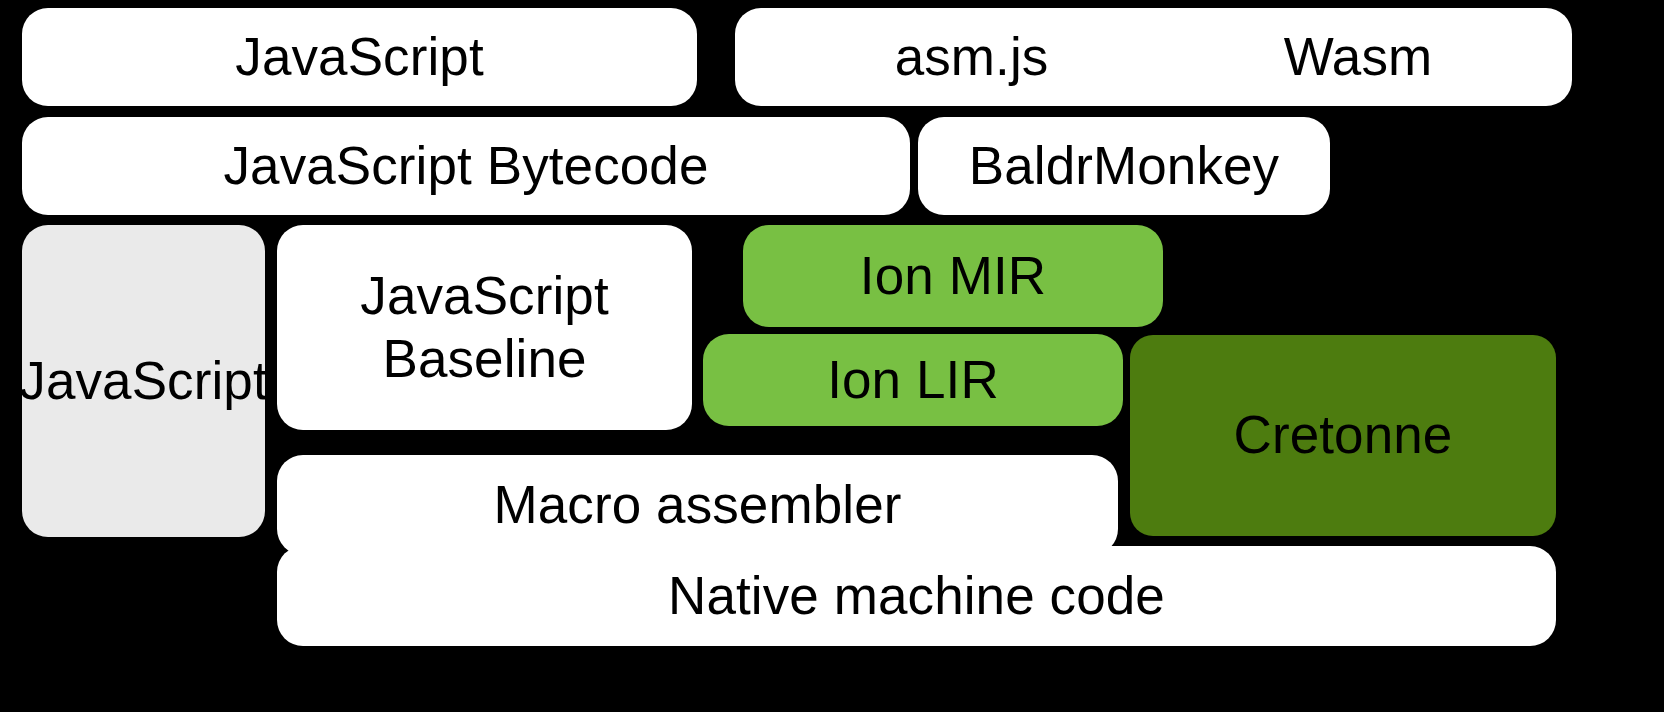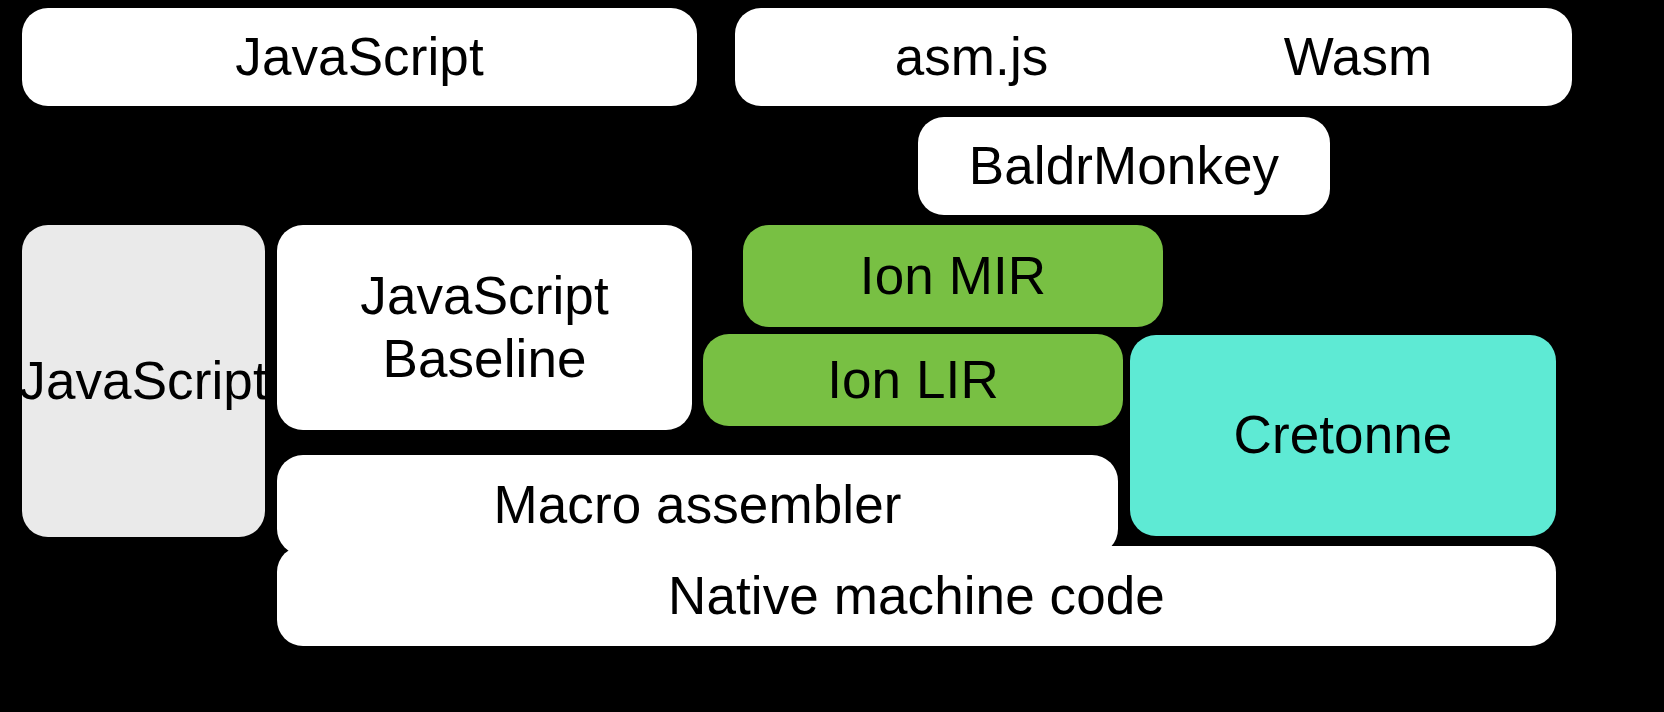--- a/index.html
+++ b/index.html
@@ -27,39 +27,42 @@
     font-size: 53px;
     font-weight: 400;
     line-height: 1.18;
     letter-spacing: 0.1px;
     white-space: pre-line;
     user-select: none;
   }
   .fill-white { background: #ffffff; }
   .fill-gray  { background: #eaeaea; }
   .fill-green { background: #78c043; }
-  .fill-pink  { background: #5eead4; }
+  .fill-pink  { background: #4d7c0f; border-radius: 23px; }
 </style>
 </head>
 <body>
 
 <div id="stage">
 
   <div class="box fill-white" style="left:22px; top:8px; width:675px; height:98px;">
     <span>JavaScript</span>
   </div>
 
   <div class="box fill-white" style="left:735px; top:8px; width:473px; height:98px;">
     <span>asm.js</span>
   </div>
 
   <div class="box fill-white" style="left:1104px; top:8px; width:428px; height:98px;margin-left:40px;">
     <span>Wasm</span>
   </div>
 
+  <div class="box fill-white" style="left:22px; top:117px; width:888px; height:98px;">
+    <span>JavaScript Bytecode</span>
+  </div>
 
   <div class="box fill-white" style="left:918px; top:117px; width:412px; height:98px;">
     <span>BaldrMonkey</span>
   </div>
 
   <div class="box fill-gray" style="left:22px; top:225px; width:243px; height:312px;">
     <span>JavaScript</span>
   </div>
 
   <div class="box fill-white" style="left:277px; top:225px; width:415px; height:205px;">

